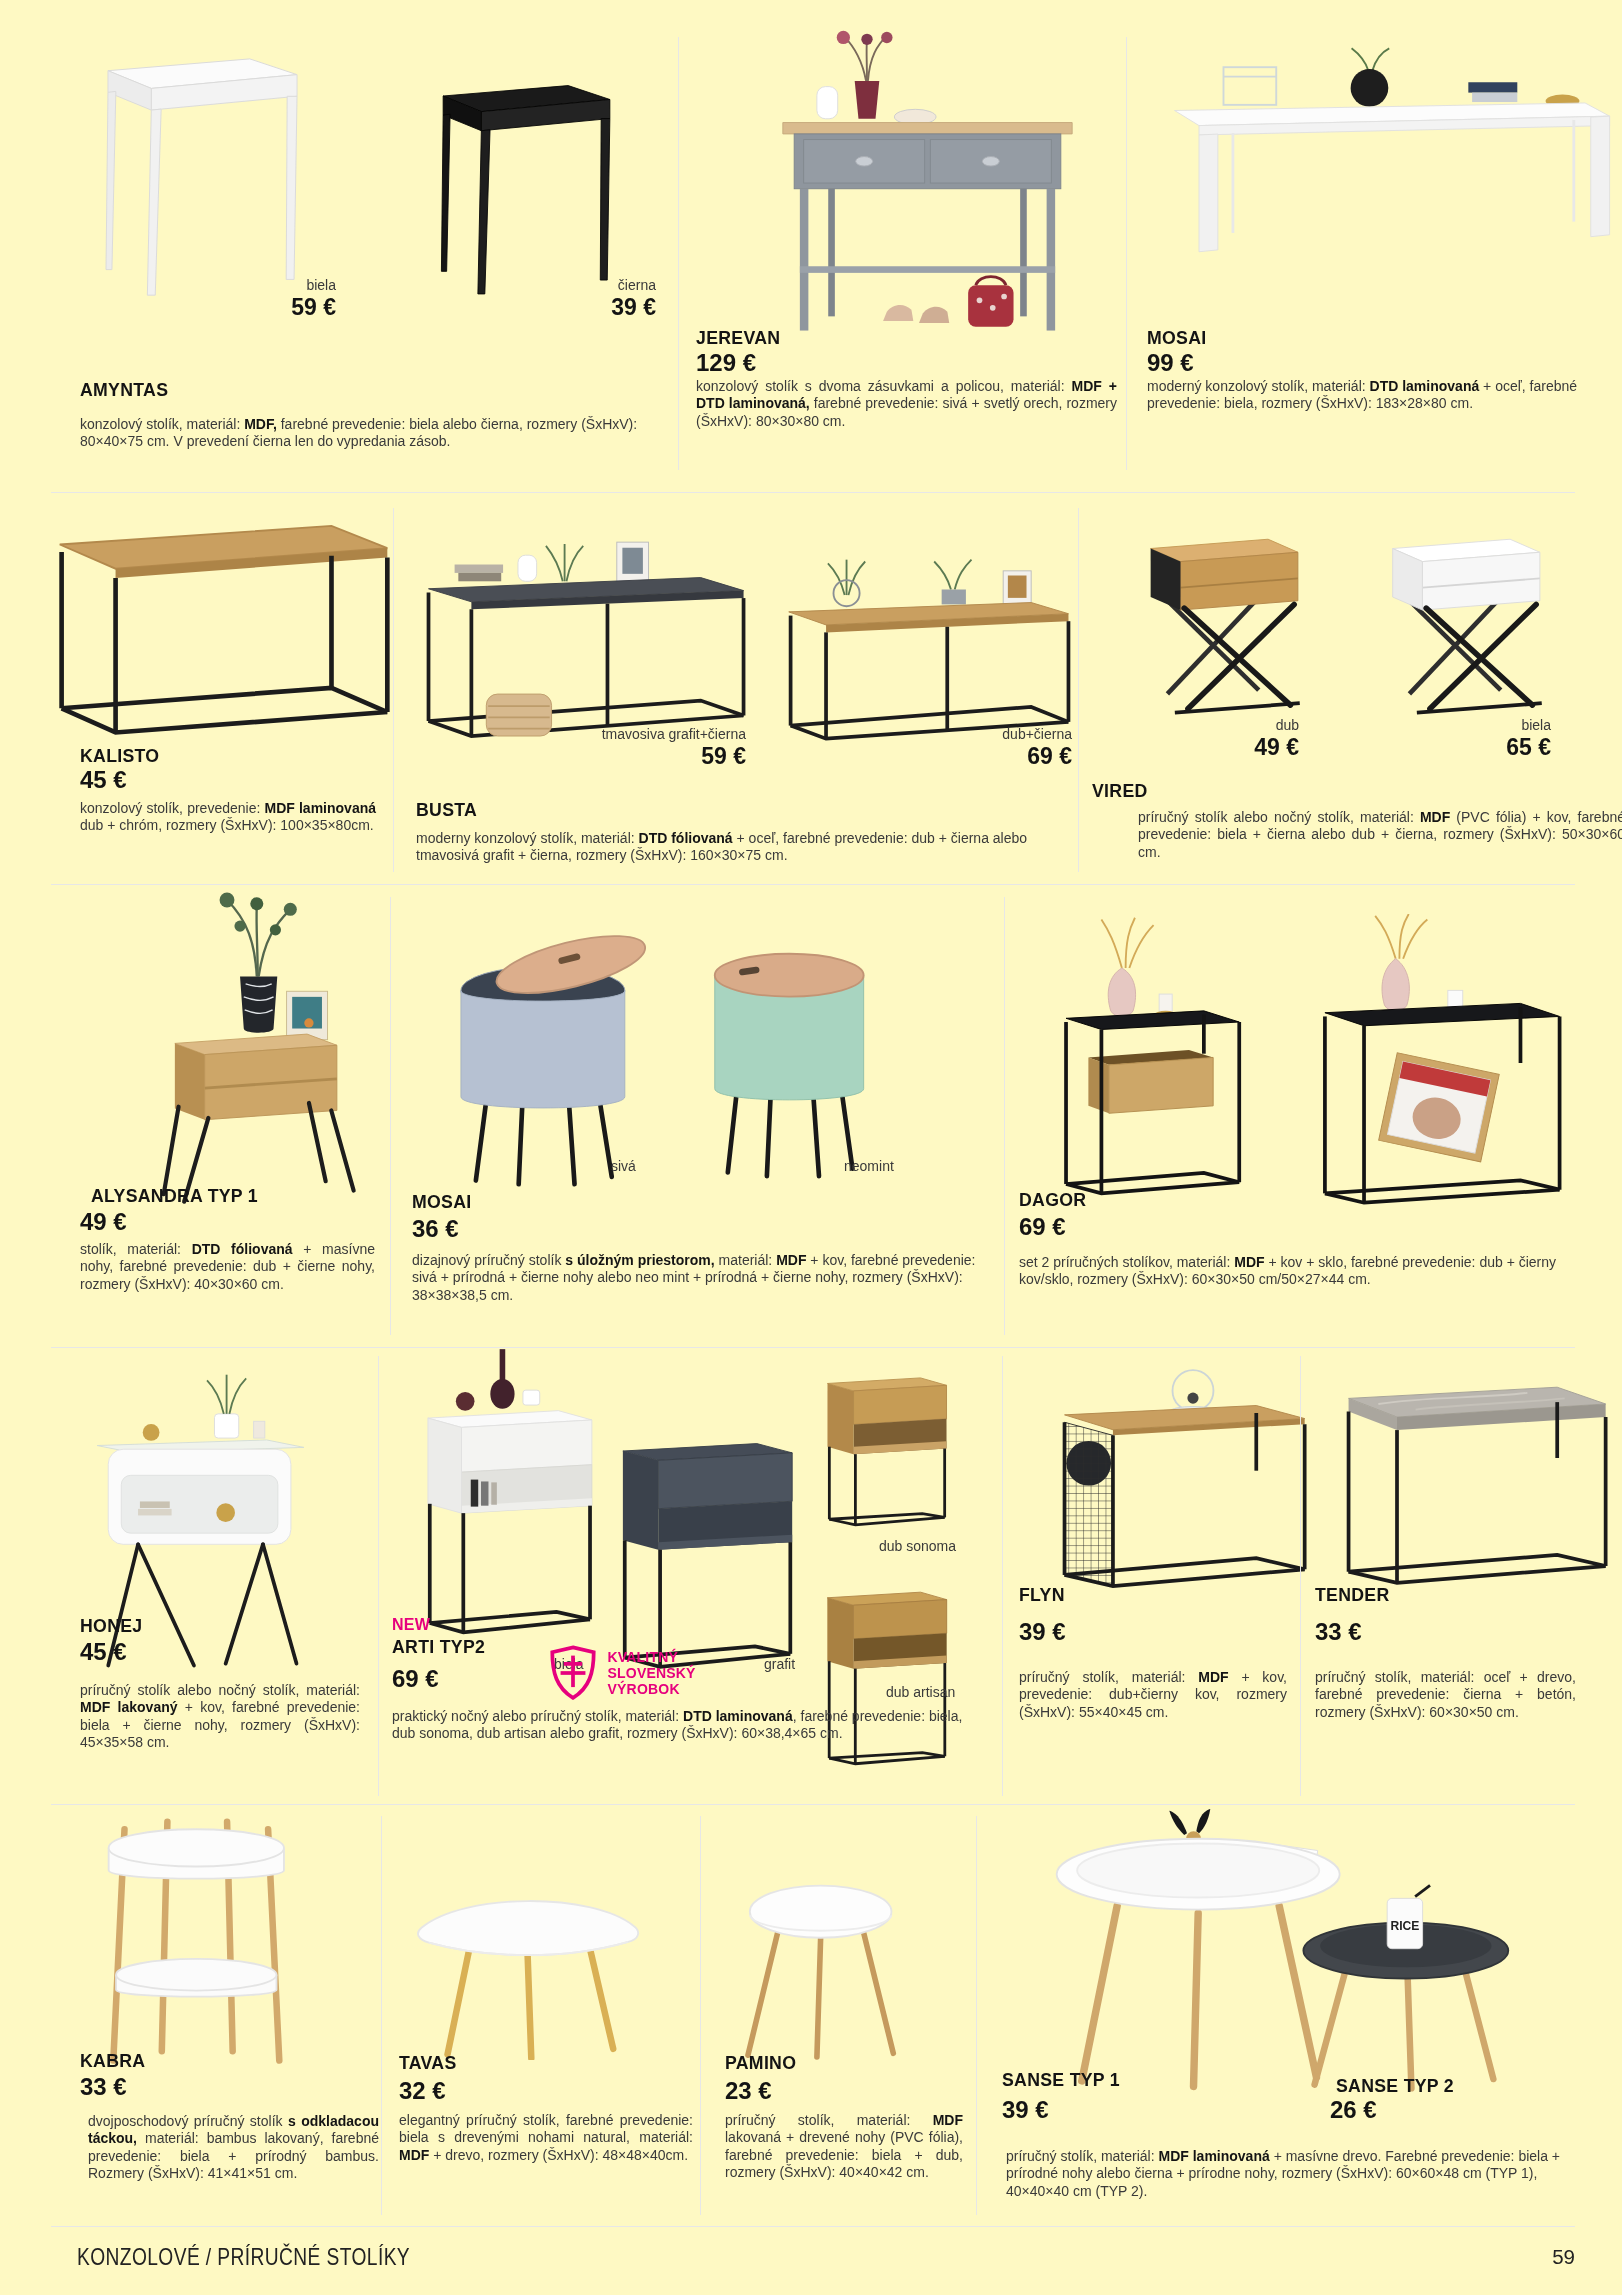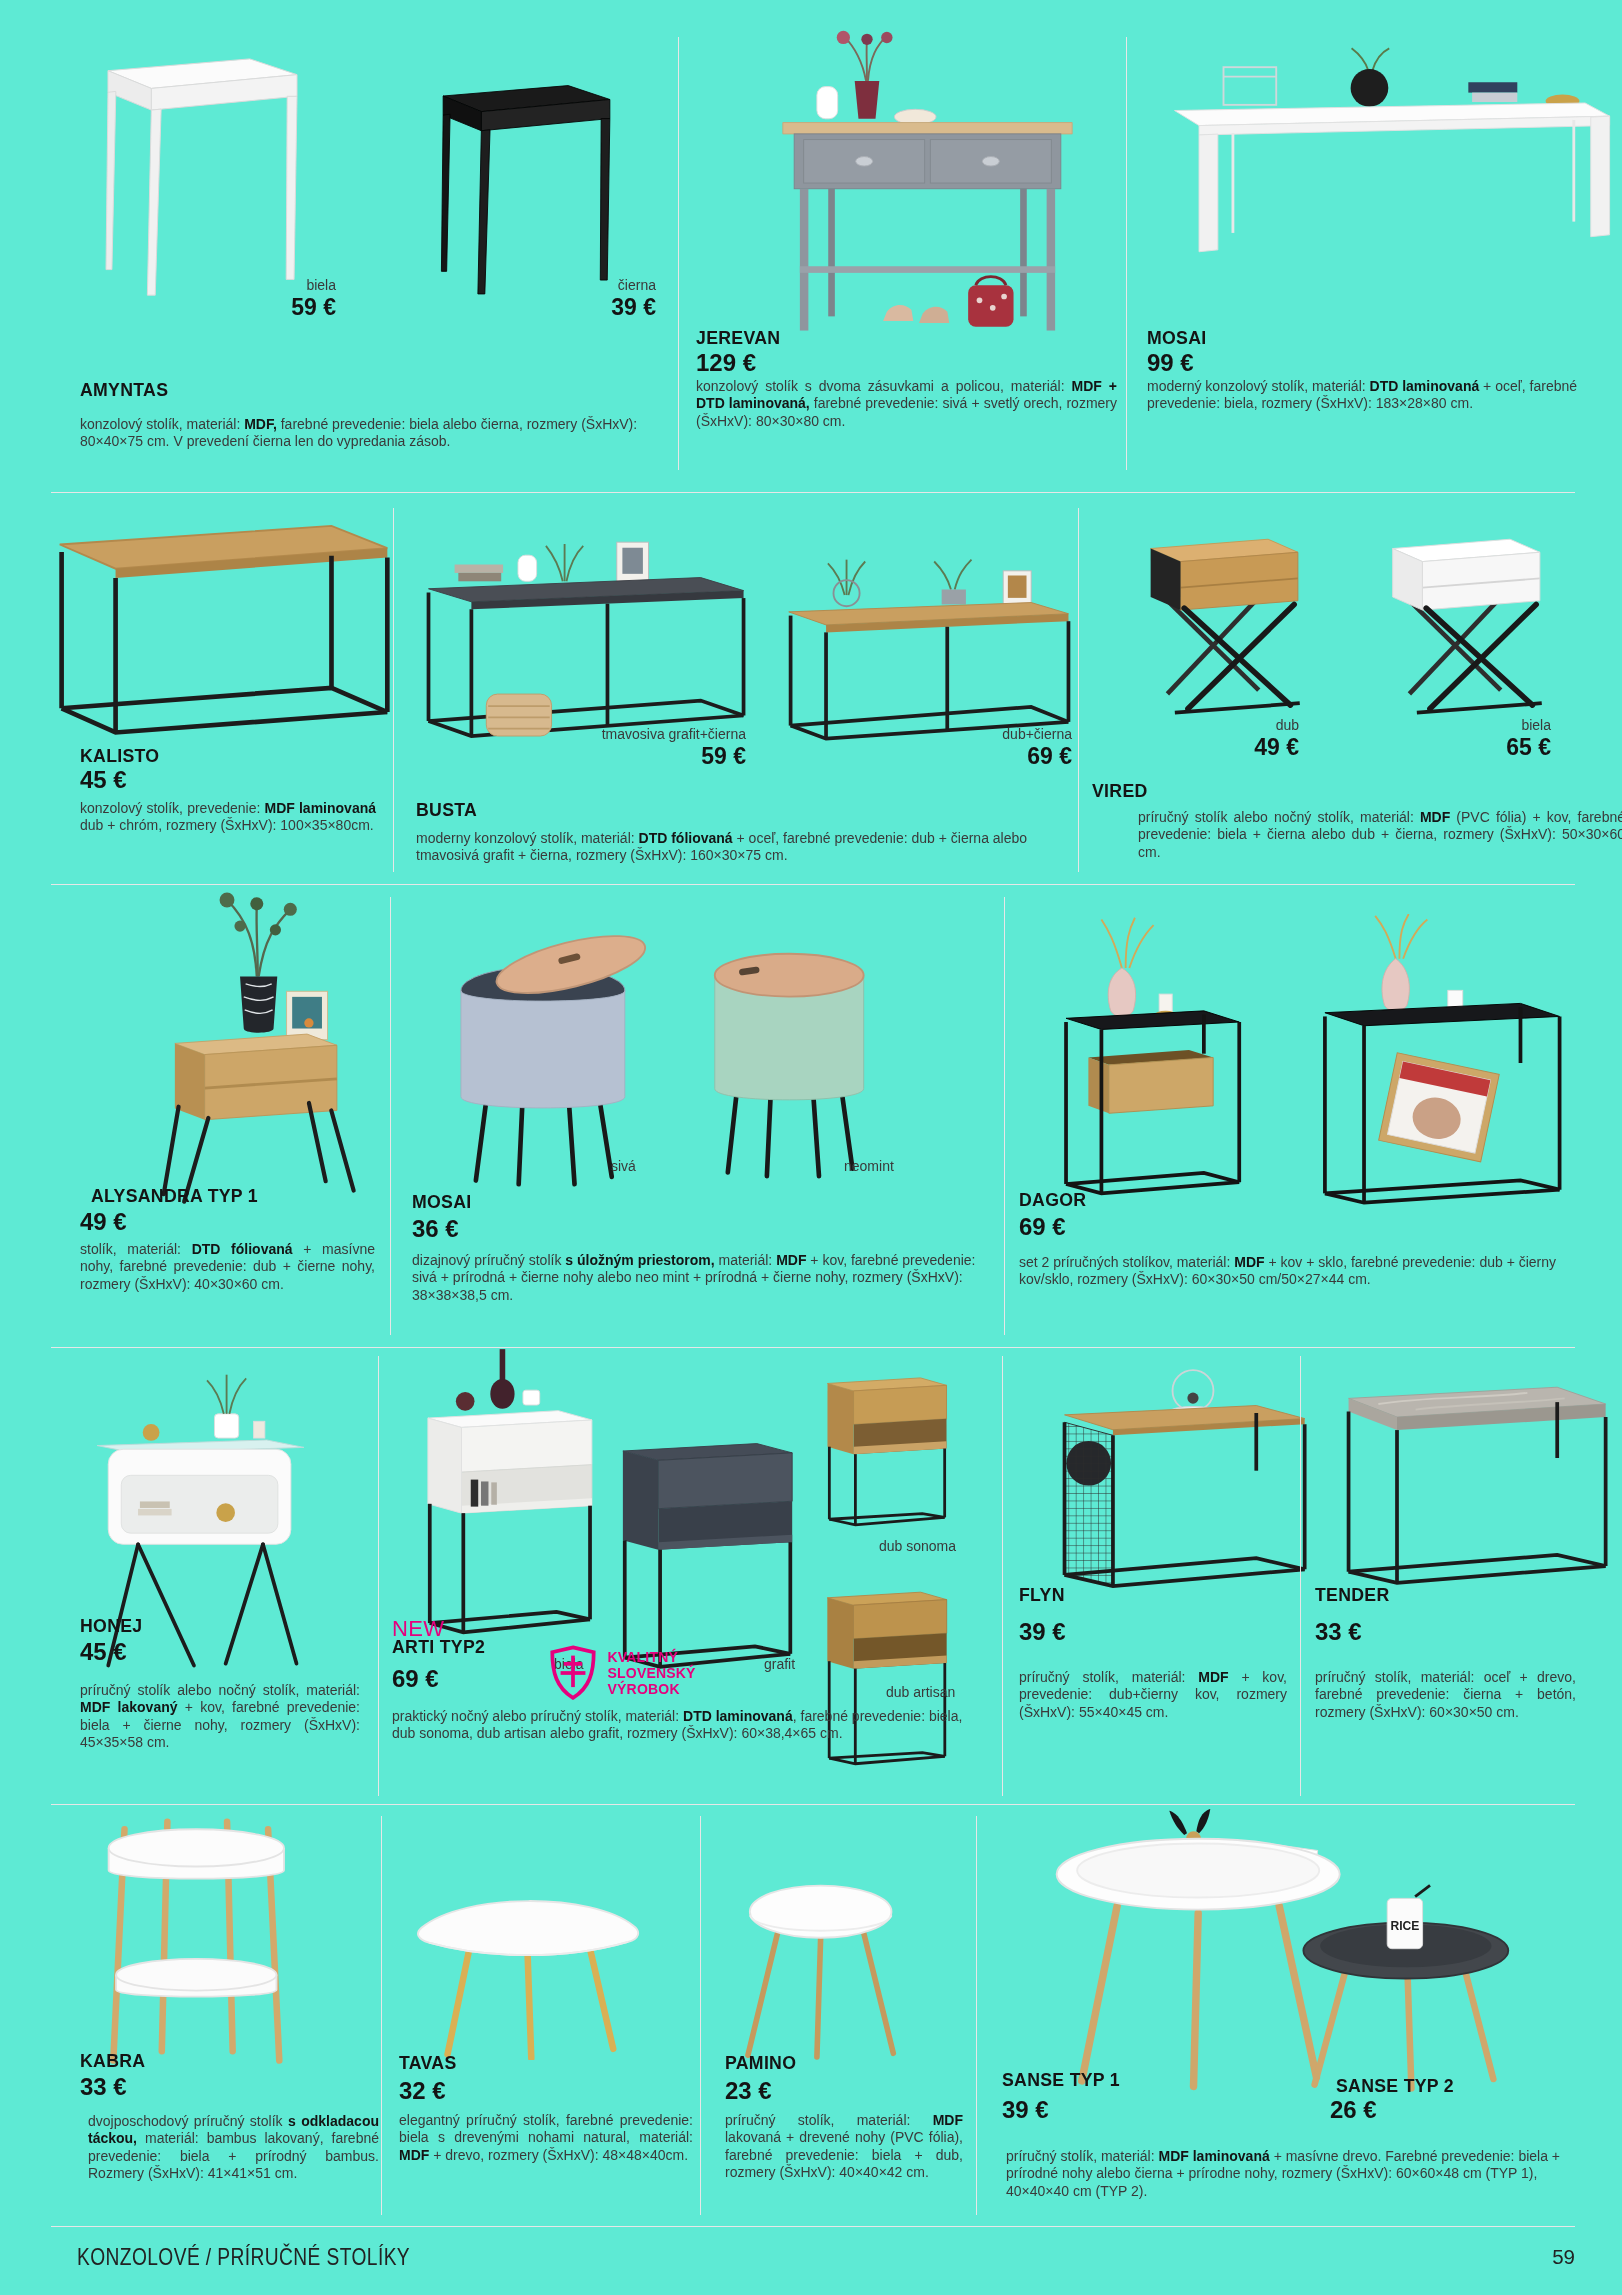--- a/index.html
+++ b/index.html
@@ -1,30 +1,30 @@
 <!DOCTYPE html>
 <html style="font-size:15px"><head>
 <meta charset="utf-8">
 <style>
   html,body{margin:0;padding:0;background:#fff;}
-  #page{position:relative;width:1622px;height:2295px;background:#5eead4;overflow:hidden;
+  #page{position:relative;width:1622px;height:2295px;background:#fef9c3;overflow:hidden;
         font-family:"Liberation Sans",sans-serif;color:#222;}
   .img{position:absolute;}
   .t{position:absolute;font-weight:700;font-size:17.7px;color:#141414;letter-spacing:0.3px;white-space:nowrap;}
   .p{position:absolute;font-weight:700;font-size:24px;color:#141414;white-space:nowrap;}
   .d{position:absolute;font-size:14px;color:#3a3a3a;line-height:17.3px;}
   .d b{color:#141414;}
   .j{text-align:justify;}
   .vtag{position:absolute;text-align:right;line-height:1;}
   .vtag .vl{display:block;font-size:14px;color:#3a3a3a;margin-bottom:3.7px;}
   .vtag .vp{display:block;font-size:23px;font-weight:700;color:#141414;}
   .lbl{position:absolute;font-size:14px;color:#3a3a3a;white-space:nowrap;}
   .vdiv{position:absolute;width:0.9px;background:#e7e7e7;}
   .hdiv{position:absolute;height:0.9px;background:#e7e7e7;}
-  .new{position:absolute;font-weight:400;font-size:22px;color:#e6007e;letter-spacing:0.3px;}
+  .new{position:absolute;font-weight:700;font-size:16px;color:#e6007e;letter-spacing:0.3px;}
   .badge{position:absolute;display:flex;align-items:center;gap:7.5px;}
   .badge .btxt{font-size:14px;line-height:16px;font-weight:700;color:#e6007e;letter-spacing:0.2px;}
   .footer-cat{position:absolute;left:77px;top:2243px;font-size:24px;font-weight:400;color:#222;
               transform:scaleX(.8);transform-origin:left center;letter-spacing:0.5px;white-space:nowrap;}
   .footer-num{position:absolute;right:47px;top:2245px;font-size:20.5px;color:#222;}
 </style>
 </head>
 <body>
 
 <div id="page">

